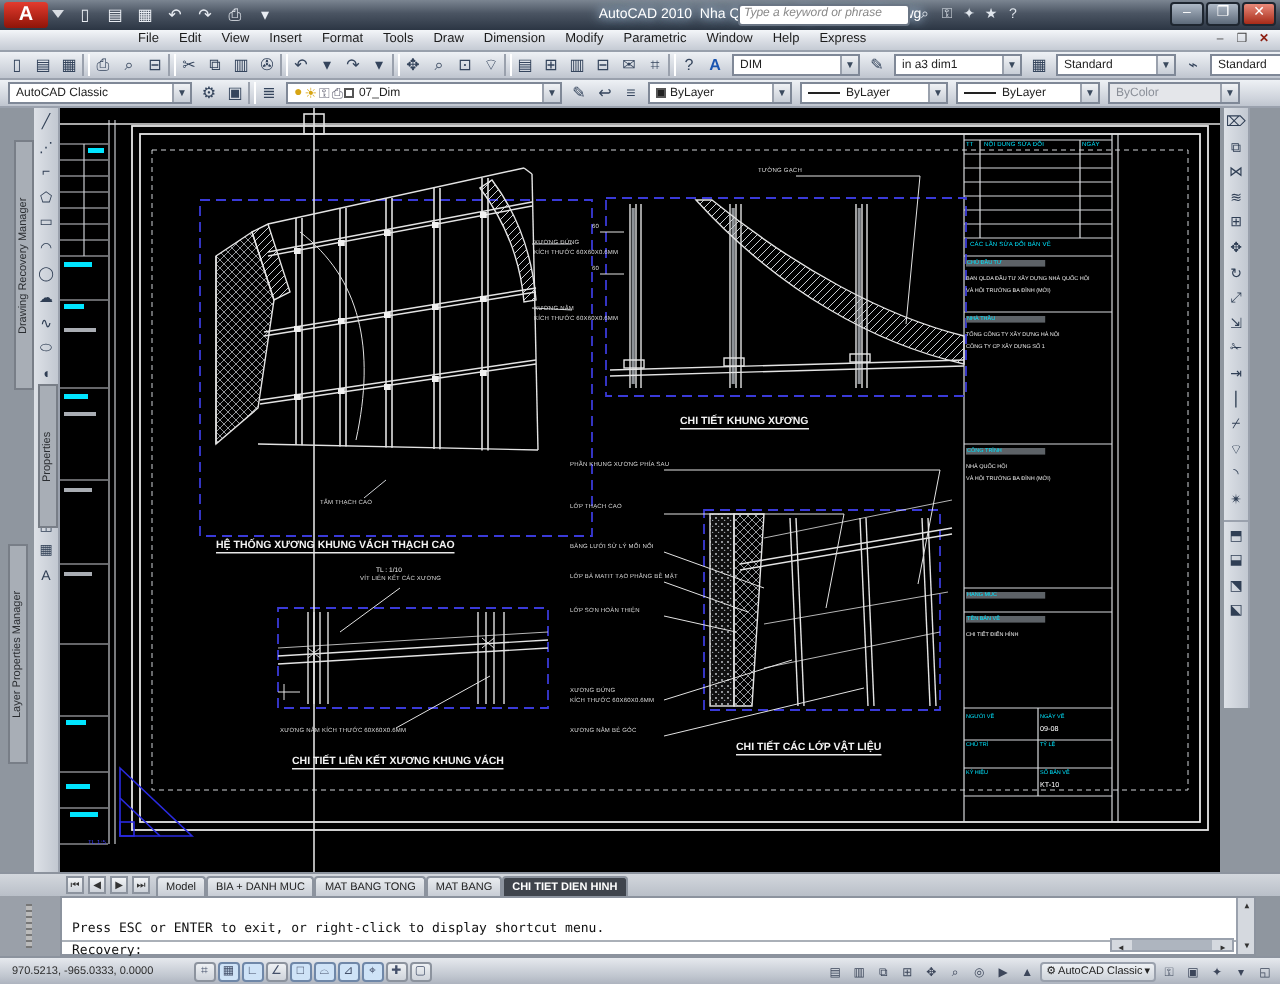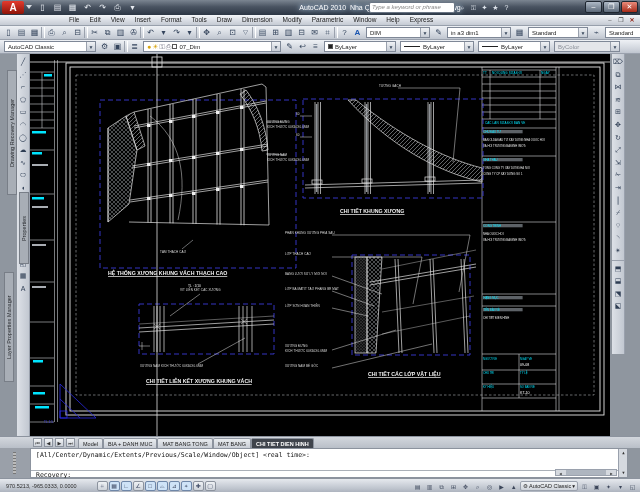--- a/index.html
+++ b/index.html
@@ -698,21 +698,21 @@
     <div class="laytab">Model</div>
         <div class="laytab">BIA + DANH MUC</div>
         <div class="laytab">MAT BANG TONG</div>
         <div class="laytab">MAT BANG</div>
         <div class="laytab active">CHI TIET DIEN HINH</div>
       </div>
   </div>
 
   <div id="cmd-grip"></div>
   <div id="cmd">
-    <div class="cmd-line" style="top:2px">[All/Center/Dynamic/Extents/Previous/Scale/Window/Object] &lt;real time&gt;:</div>
+    <div class="cmd-line" style="top:11px">Press ESC or ENTER to exit, or right-click to display shortcut menu.</div>
     <div id="cmd-divider"></div>
     <div class="cmd-line" style="top:22px">Recovery:</div>
     <div id="cmd-vscroll">
       <div class="scr-btn">▲</div>
       <div class="scr-btn" style="position:absolute;bottom:0">▼</div>
     </div>
     <div id="cmd-hscroll">
       <div class="scr-btn">◀</div>
       <div class="thumb"></div>
       <div class="scr-btn">▶</div>

